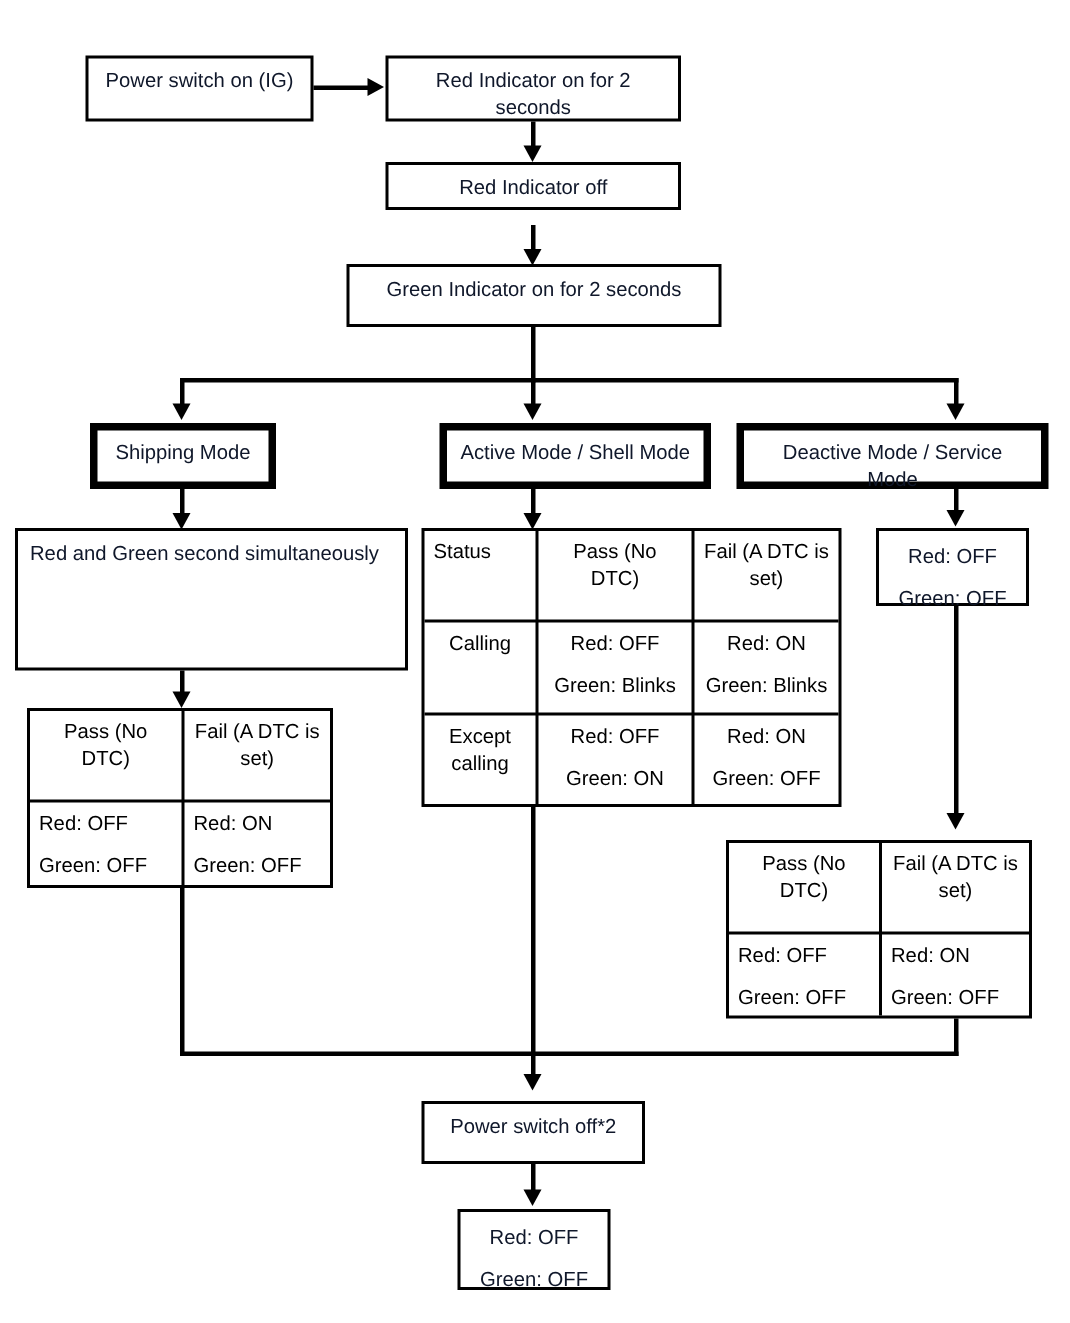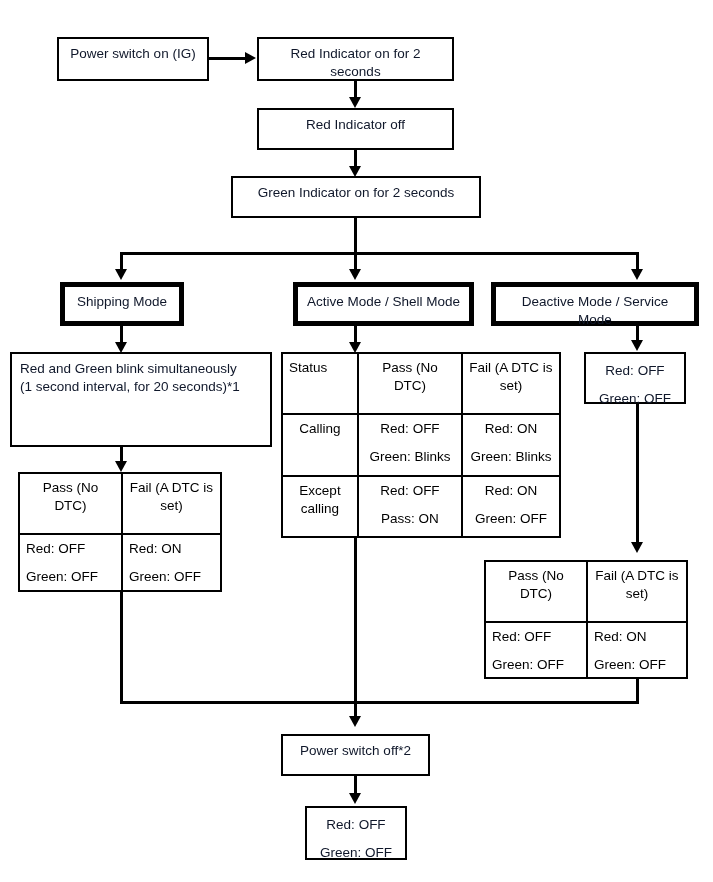--- a/index.html
+++ b/index.html
@@ -106,21 +106,21 @@
   <div class="hline-c" style="left:209px; top:57px; width:38px;"></div>
   <div class="arrow-right" style="left:245px; top:52px;"></div>
 
   <div class="box center-text" style="left:257px; top:37px; width:197px; height:44px;">
     <div class="inner"><span>Red Indicator on for 2 seconds</span></div>
   </div>
 
   <div class="vline-c" style="left:354px; top:81px; height:18px;"></div>
   <div class="arrow-down" style="left:349px; top:97px;"></div>
 
-  <div class="box center-text" style="left:257px; top:108px; width:197px; height:42px;">
+  <div class="box center-text" style="left:257px; top:108px; width:197px; height:32px;">
     <div class="inner"><span>Red Indicator off</span></div>
   </div>
 
   <div class="vline-c" style="left:354px; top:150px; height:18px;"></div>
   <div class="arrow-down" style="left:349px; top:166px;"></div>
 
   <div class="box center-text" style="left:231px; top:176px; width:250px; height:42px;">
     <div class="inner"><span>Green Indicator on for 2 seconds</span></div>
   </div>
 
@@ -146,22 +146,21 @@
 
   <div class="box thick center-text" style="left:491px; top:282px; width:208px; height:44px;">
     <div class="inner"><span>Deactive Mode / Service Mode</span></div>
   </div>
 
   <div class="vline-c" style="left:120px; top:326px; height:18px;"></div>
   <div class="arrow-down" style="left:115px; top:342px;"></div>
 
   <div class="box left" style="left:10px; top:352px; width:262px; height:95px;">
     <div class="inner">
-      <div>Red and Green blink simultaneously</div>
-      <div>(1 second interval, for 20 seconds)*1</div>
+      <div>Red and Green second simultaneously</div>
     </div>
   </div>
 
   <div class="vline-c" style="left:120px; top:447px; height:16px;"></div>
   <div class="arrow-down" style="left:115px; top:461px;"></div>
 
   <div class="tbl" style="left:18px; top:472px; width:204px; height:120px;">
     <div class="vline" style="left:101px; top:0; height:116px;"></div>
     <div class="hline" style="left:0; top:59px; width:200px;"></div>
 
@@ -213,21 +212,21 @@
       <div>Red: ON</div>
       <div class="l2">Green: Blinks</div>
     </div>
 
     <div class="cell lft" style="left:0; top:123px; width:74px; height:59px;">
       <div>Except</div>
       <div>calling</div>
     </div>
     <div class="cell lft" style="left:76px; top:123px; width:102px; height:59px;">
       <div>Red: OFF</div>
-      <div class="l2">Pass: ON</div>
+      <div class="l2">Green: ON</div>
     </div>
     <div class="cell lft" style="left:180px; top:123px; width:96px; height:59px;">
       <div>Red: ON</div>
       <div class="l2">Green: OFF</div>
     </div>
   </div>
 
   <div class="vline-c" style="left:354px; top:538px; height:180px;"></div>
   <div class="arrow-down" style="left:349px; top:716px;"></div>
 

